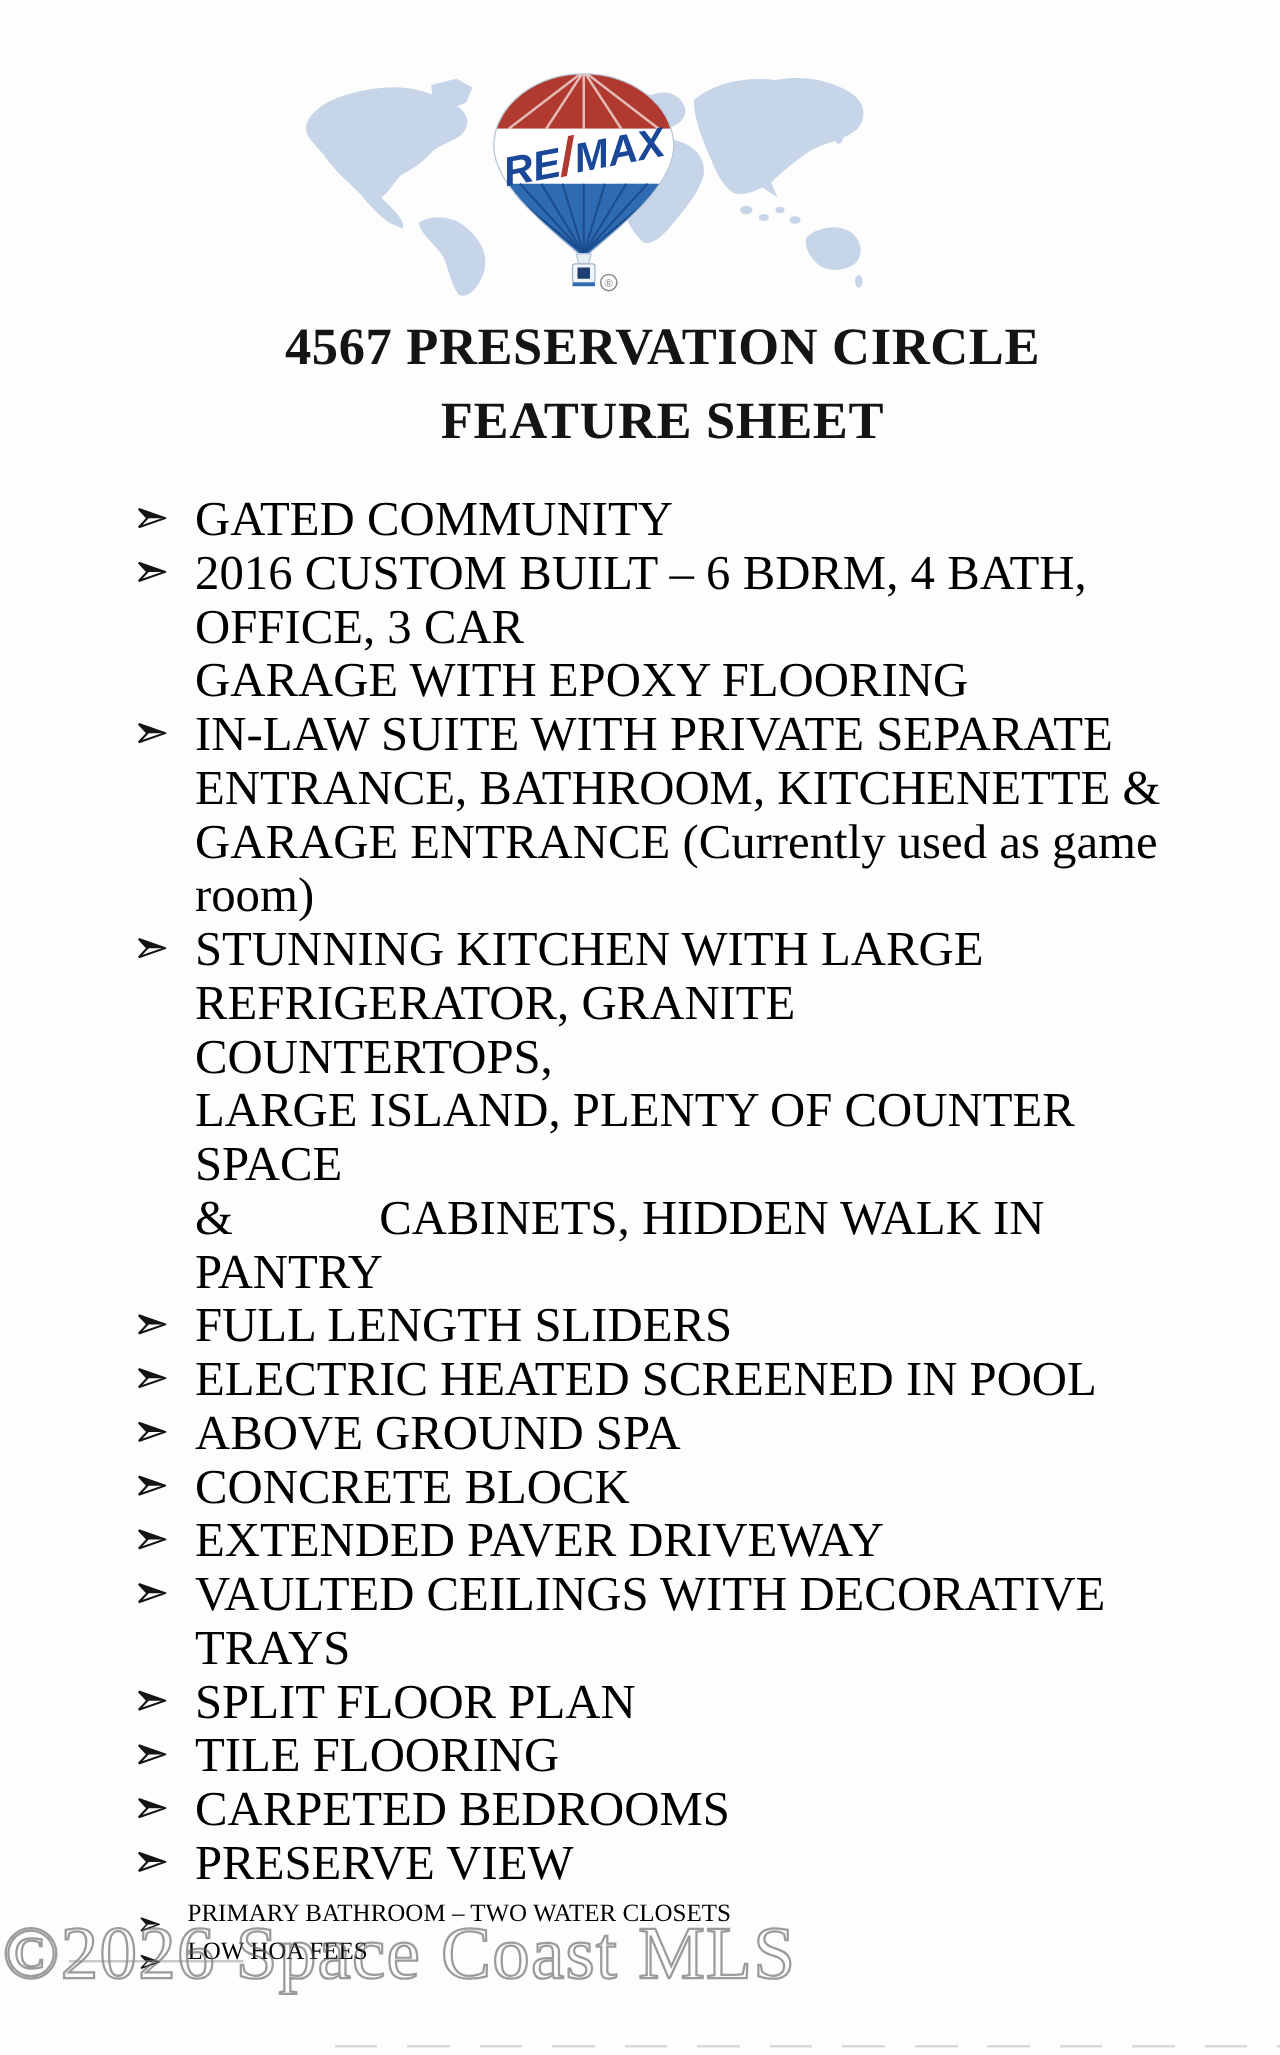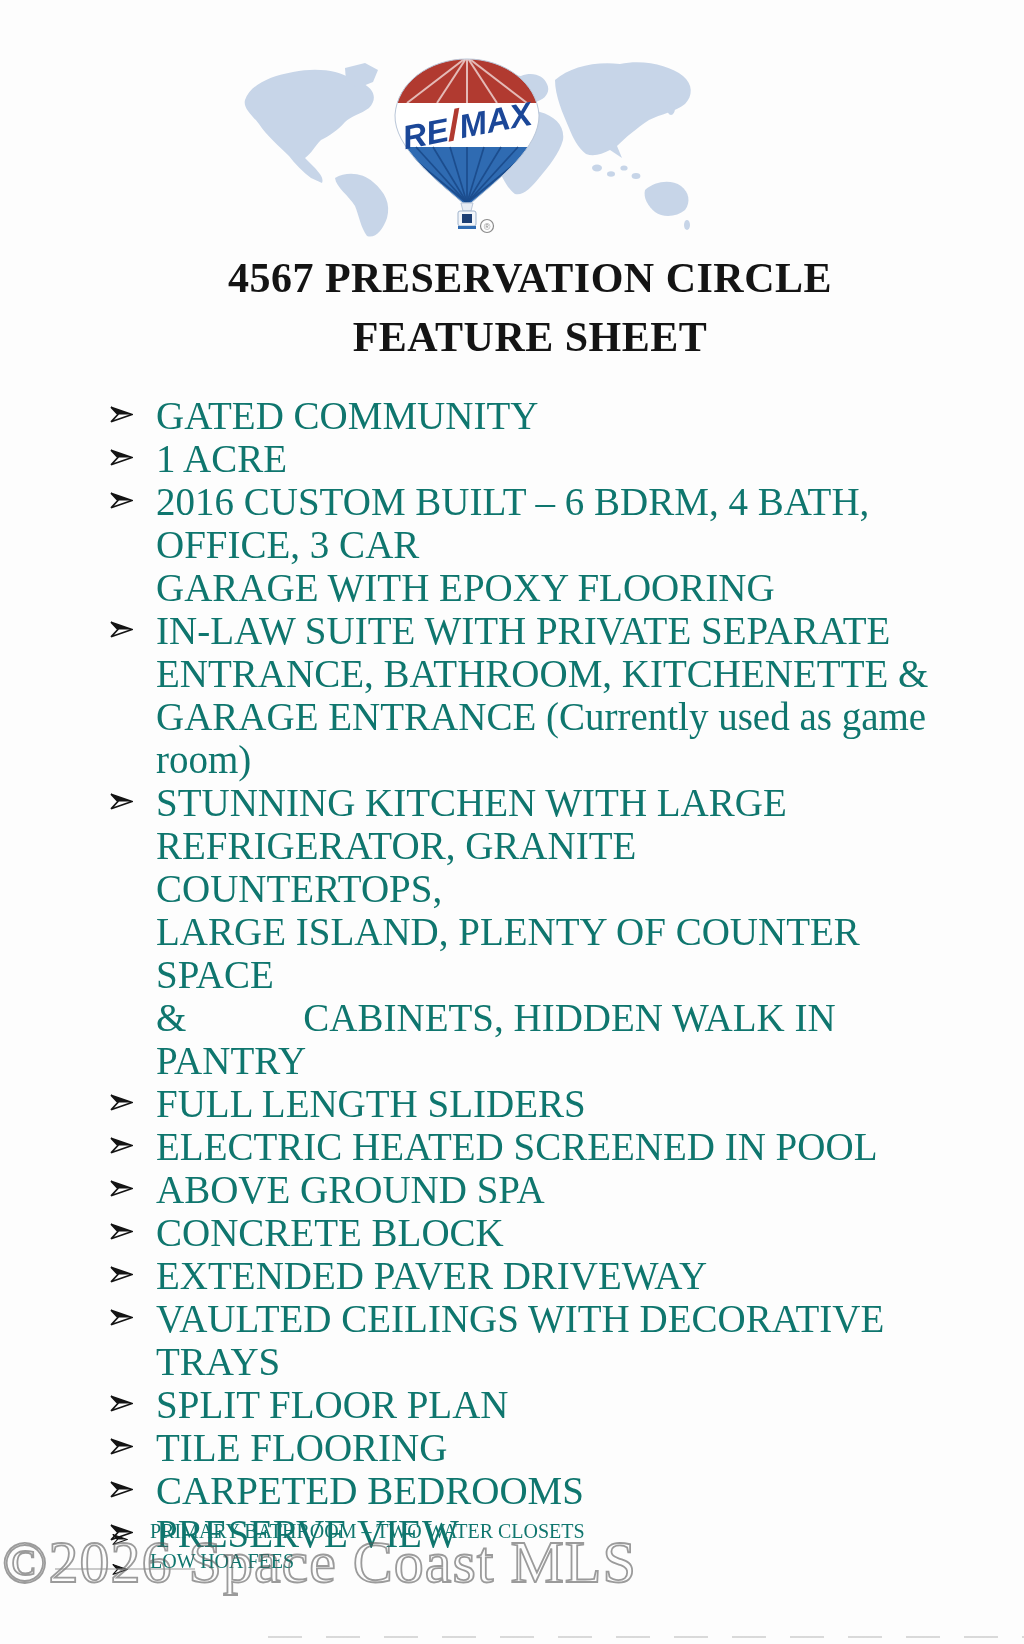--- a/index.html
+++ b/index.html
@@ -16,21 +16,21 @@
   .map-svg{position:absolute;left:225px;top:50px;width:470px;height:190px;}
   .balloon-svg{position:absolute;left:377px;top:53px;width:180px;height:184px;}
   
   .title-band{position:absolute;left:30px;width:1000px;text-align:center;
     font-weight:700;font-size:42px;line-height:1;letter-spacing:.5px;color:#141414;}
   .title{top:257px;}
   .subtitle{top:316px;}
   
   .feature-list{position:absolute;left:110px;top:394px;width:845px;}
   .feature-list-small{position:absolute;left:112px;top:1516px;width:845px;}
-  .feature-item{display:flex;align-items:flex-start;font-size:39px;line-height:43px;color:#0f766e;}
+  .feature-item{display:flex;align-items:flex-start;font-size:39px;line-height:43px;color:#000000;}
   .feature-item .bullet{flex:0 0 46px;padding-top:11px;}
   .feature-item .bullet svg{display:block;}
   .feature-item .ftext{flex:1 1 auto;white-space:pre-wrap;}
   .feature-item.small{font-size:20px;line-height:30px;align-items:flex-end;}
   .feature-item.small .bullet{flex:0 0 38px;padding-top:8px;}
   
   .watermark{
     position:absolute;left:2px;top:1532px;
     font-family:"Liberation Serif", serif;
     font-size:60px;line-height:1;letter-spacing:1px;
@@ -154,29 +154,20 @@
         </span>
         <span class="ftext">GATED COMMUNITY</span>
       </div>
       <div class="feature-item">
         <span class="bullet" aria-label="➢">
           <svg width="23" height="19" viewBox="0 0 22 18" aria-hidden="true">
             <path d="M1,2 L21,9 L1,16 L7.5,9 Z" fill="#ffffff" stroke="#141414" stroke-width="1.6" stroke-linejoin="miter"></path>
             <path d="M1,2 L21,9 L7.5,9 Z" fill="#141414"></path>
           </svg>
         </span>
-        <span class="ftext">1 ACRE</span>
-      </div>
-      <div class="feature-item">
-        <span class="bullet" aria-label="➢">
-          <svg width="23" height="19" viewBox="0 0 22 18" aria-hidden="true">
-            <path d="M1,2 L21,9 L1,16 L7.5,9 Z" fill="#ffffff" stroke="#141414" stroke-width="1.6" stroke-linejoin="miter"></path>
-            <path d="M1,2 L21,9 L7.5,9 Z" fill="#141414"></path>
-          </svg>
-        </span>
         <span class="ftext">2016 CUSTOM BUILT – 6 BDRM, 4 BATH,
 OFFICE, 3 CAR
 GARAGE WITH EPOXY FLOORING</span>
       </div>
       <div class="feature-item">
         <span class="bullet" aria-label="➢">
           <svg width="23" height="19" viewBox="0 0 22 18" aria-hidden="true">
             <path d="M1,2 L21,9 L1,16 L7.5,9 Z" fill="#ffffff" stroke="#141414" stroke-width="1.6" stroke-linejoin="miter"></path>
             <path d="M1,2 L21,9 L7.5,9 Z" fill="#141414"></path>
           </svg>

